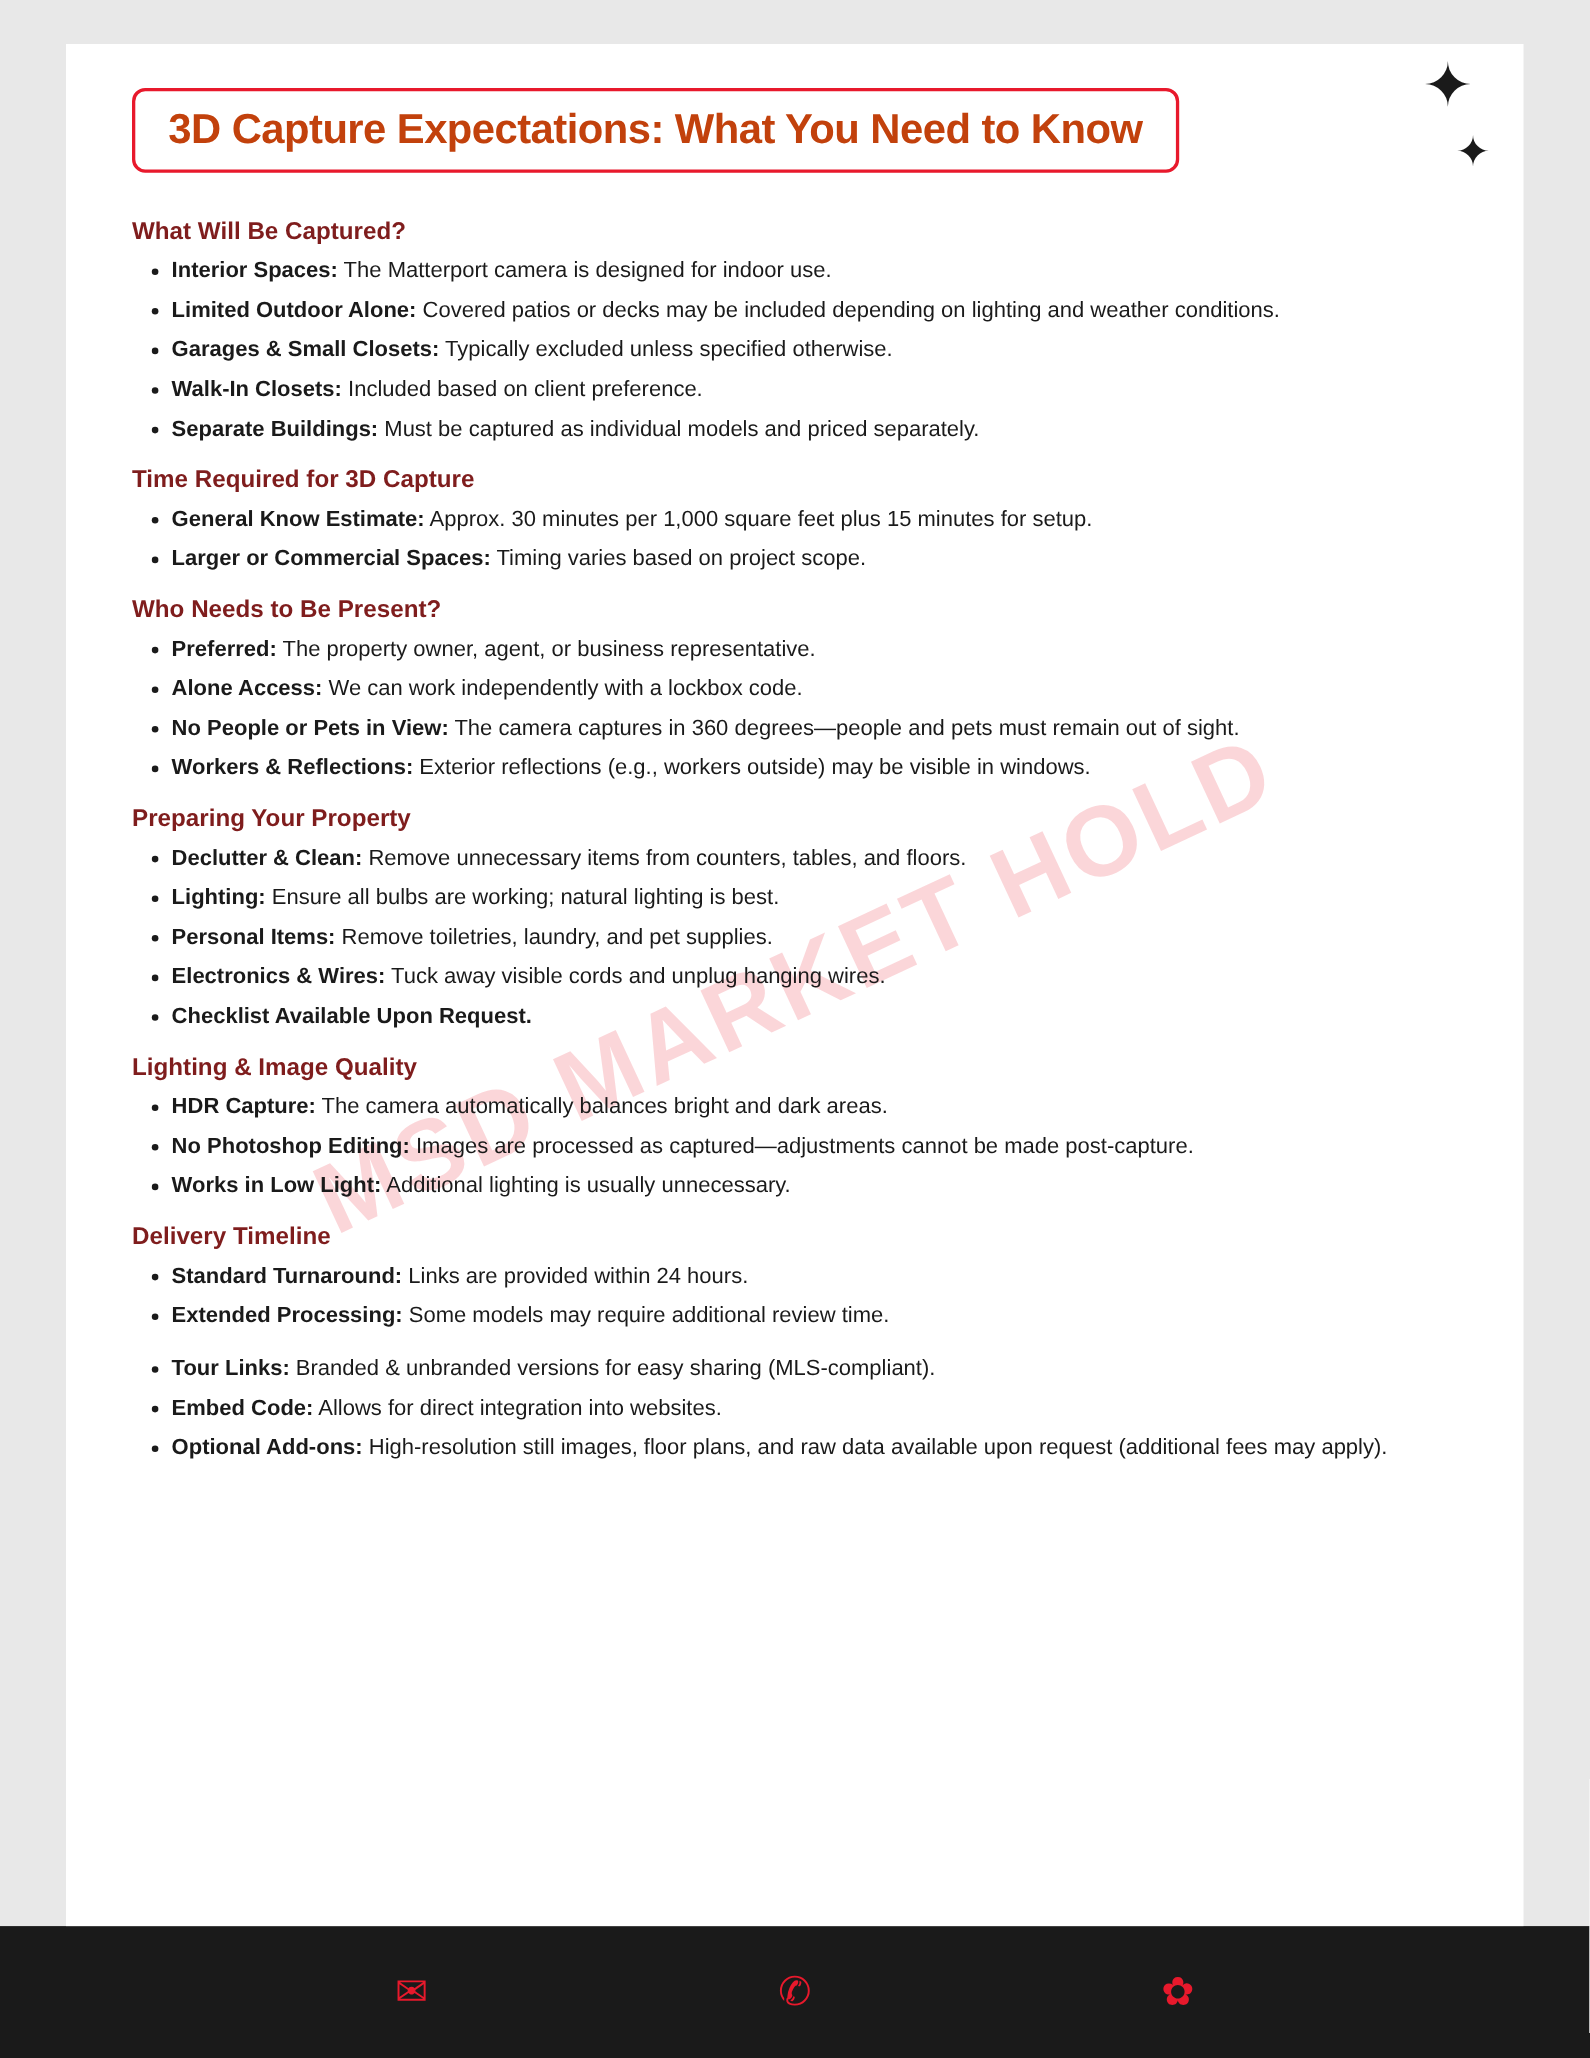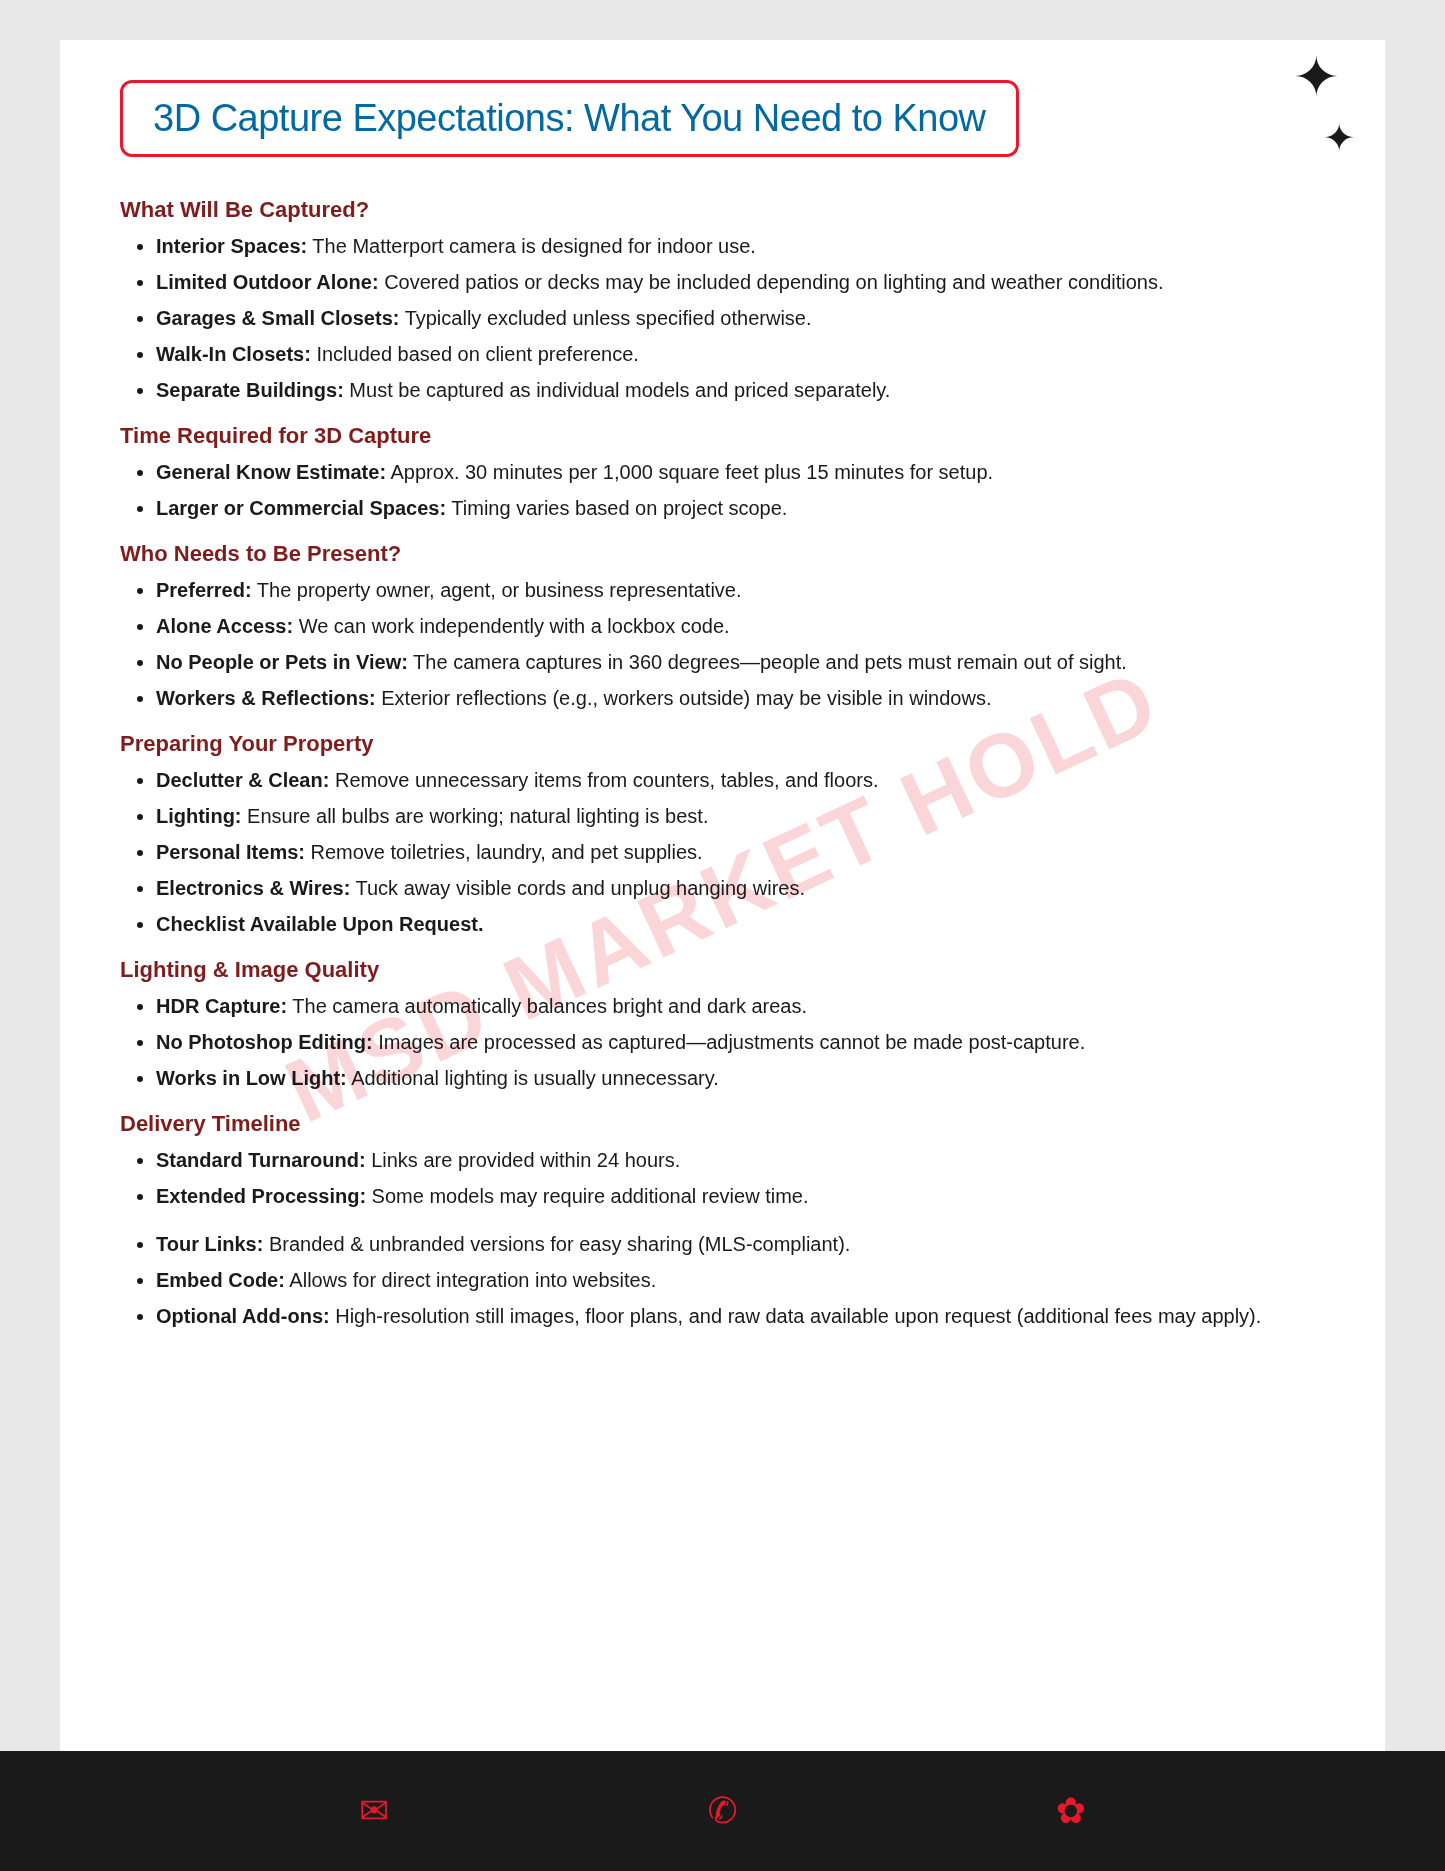--- a/index.html
+++ b/index.html
@@ -28,22 +28,22 @@
       margin-bottom: 40px;
     }
     .title-box {
       border: 3px solid #e8192c;
       border-radius: 12px;
       padding: 14px 30px;
       display: inline-block;
     }
     .title-text {
       font-size: 38px;
-      font-weight: 400;
-      color: #0369a1;
+      font-weight: 700;
+      color: #c2410c;
       letter-spacing: -0.5px;
     }
 
     
     .watermark {
       position: absolute;
       top: 50%;
       left: 50%;
       transform: translate(-50%, -50%) rotate(-25deg);
       font-size: 90px;

